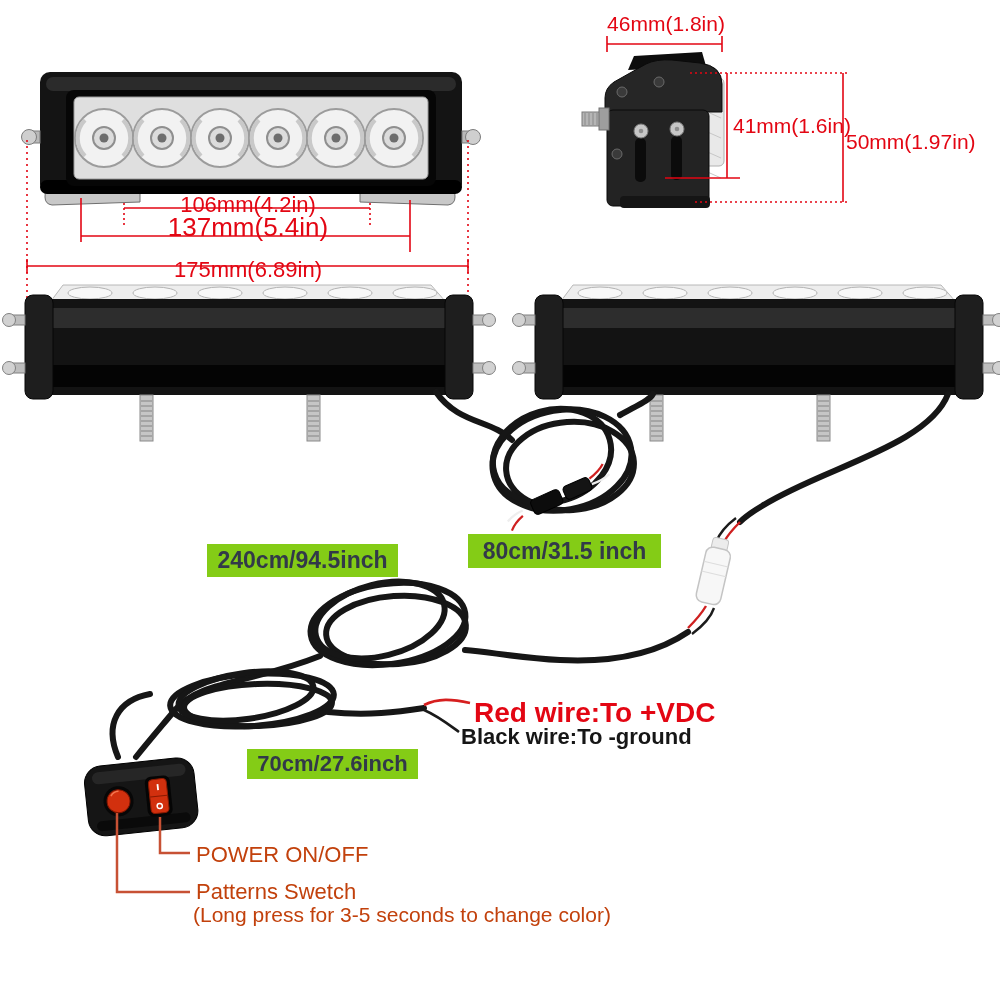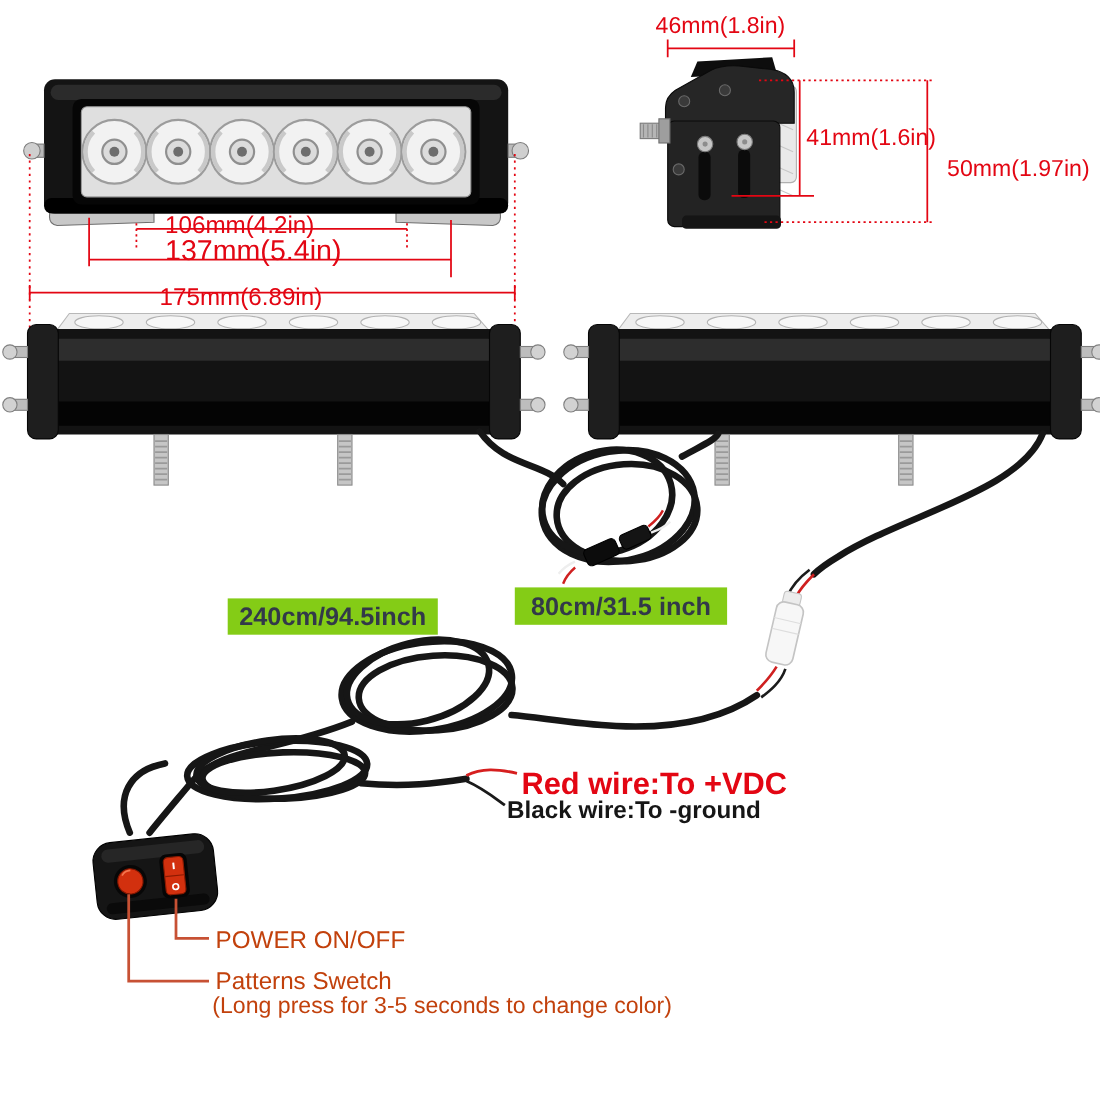--- a/index.html
+++ b/index.html
@@ -3,21 +3,21 @@
 <meta charset="utf-8">
 <style>
   html,body{margin:0;padding:0;background:#fff;}
   #stage{
     position:relative;width:1000px;height:1000px;background:#ffffff;overflow:hidden;
     font-family:"Liberation Sans", sans-serif;
   }
   #scene{position:absolute;left:0;top:0;}
   .txt{position:absolute;white-space:nowrap;}
   .dim{color:#e30613;font-size:21px;}
-  .dim.c{text-align:left;}
+  .dim.c{text-align:center;}
   .tag{
     background:#84cc16;color:#323949;font-weight:bold;font-size:23px;
     text-align:center;display:flex;align-items:center;justify-content:center;
   }
   .note{color:#c2410c;font-size:22px;}
   .wire-red{color:#e30613;font-weight:bold;font-size:28px;}
   .wire-black{color:#161616;font-weight:bold;font-size:22px;}
 </style>
 </head>
 <body>
@@ -198,28 +198,29 @@
   </g>
 
   <g stroke="#c75134" stroke-width="2.5" fill="none">
     <path d="M160,817 L160,853 L190,853"></path>
     <path d="M117,813 L117,892 L190,892"></path>
   </g>
 </svg>
 
   <div class="txt dim c" style="left:596px;top:12px;width:140px;">46mm(1.8in)</div>
   <div class="txt dim" style="left:733px;top:114px;">41mm(1.6in)</div>
-  <div class="txt dim" style="left:846px;top:142px;margin-left:15px;">50mm(1.97in)</div>
+  <div class="txt dim" style="left:846px;top:130px;">50mm(1.97in)</div>
 
   <div class="txt dim c" style="left:150px;top:192px;width:196px;font-size:22px;">106mm(4.2in)</div>
   <div class="txt dim c" style="left:150px;top:212px;width:196px;font-size:26px;">137mm(5.4in)</div>
   <div class="txt dim c" style="left:145px;top:241px;width:206px;font-size:22px;margin-top:16px;">175mm(6.89in)</div>
 
   <div class="txt tag" style="left:207px;top:544px;width:191px;height:33px;">240cm/94.5inch</div>
   <div class="txt tag" style="left:468px;top:534px;width:193px;height:34px;">80cm/31.5 inch</div>
+  <div class="txt tag" style="left:247px;top:749px;width:171px;height:30px;font-size:22px;">70cm/27.6inch</div>
 
   <div class="txt wire-red" style="left:474px;top:697px;">Red wire:To +VDC</div>
   <div class="txt wire-black" style="left:461px;top:724px;">Black wire:To -ground</div>
 
   <div class="txt note" style="left:196px;top:842px;">POWER ON/OFF</div>
   <div class="txt note" style="left:196px;top:879px;">Patterns Swetch</div>
   <div class="txt note" style="left:169px;top:903px;font-size:21px;margin-left:24px;">(Long press for 3-5 seconds to change color)</div>
 </div>
 
 </body></html>

